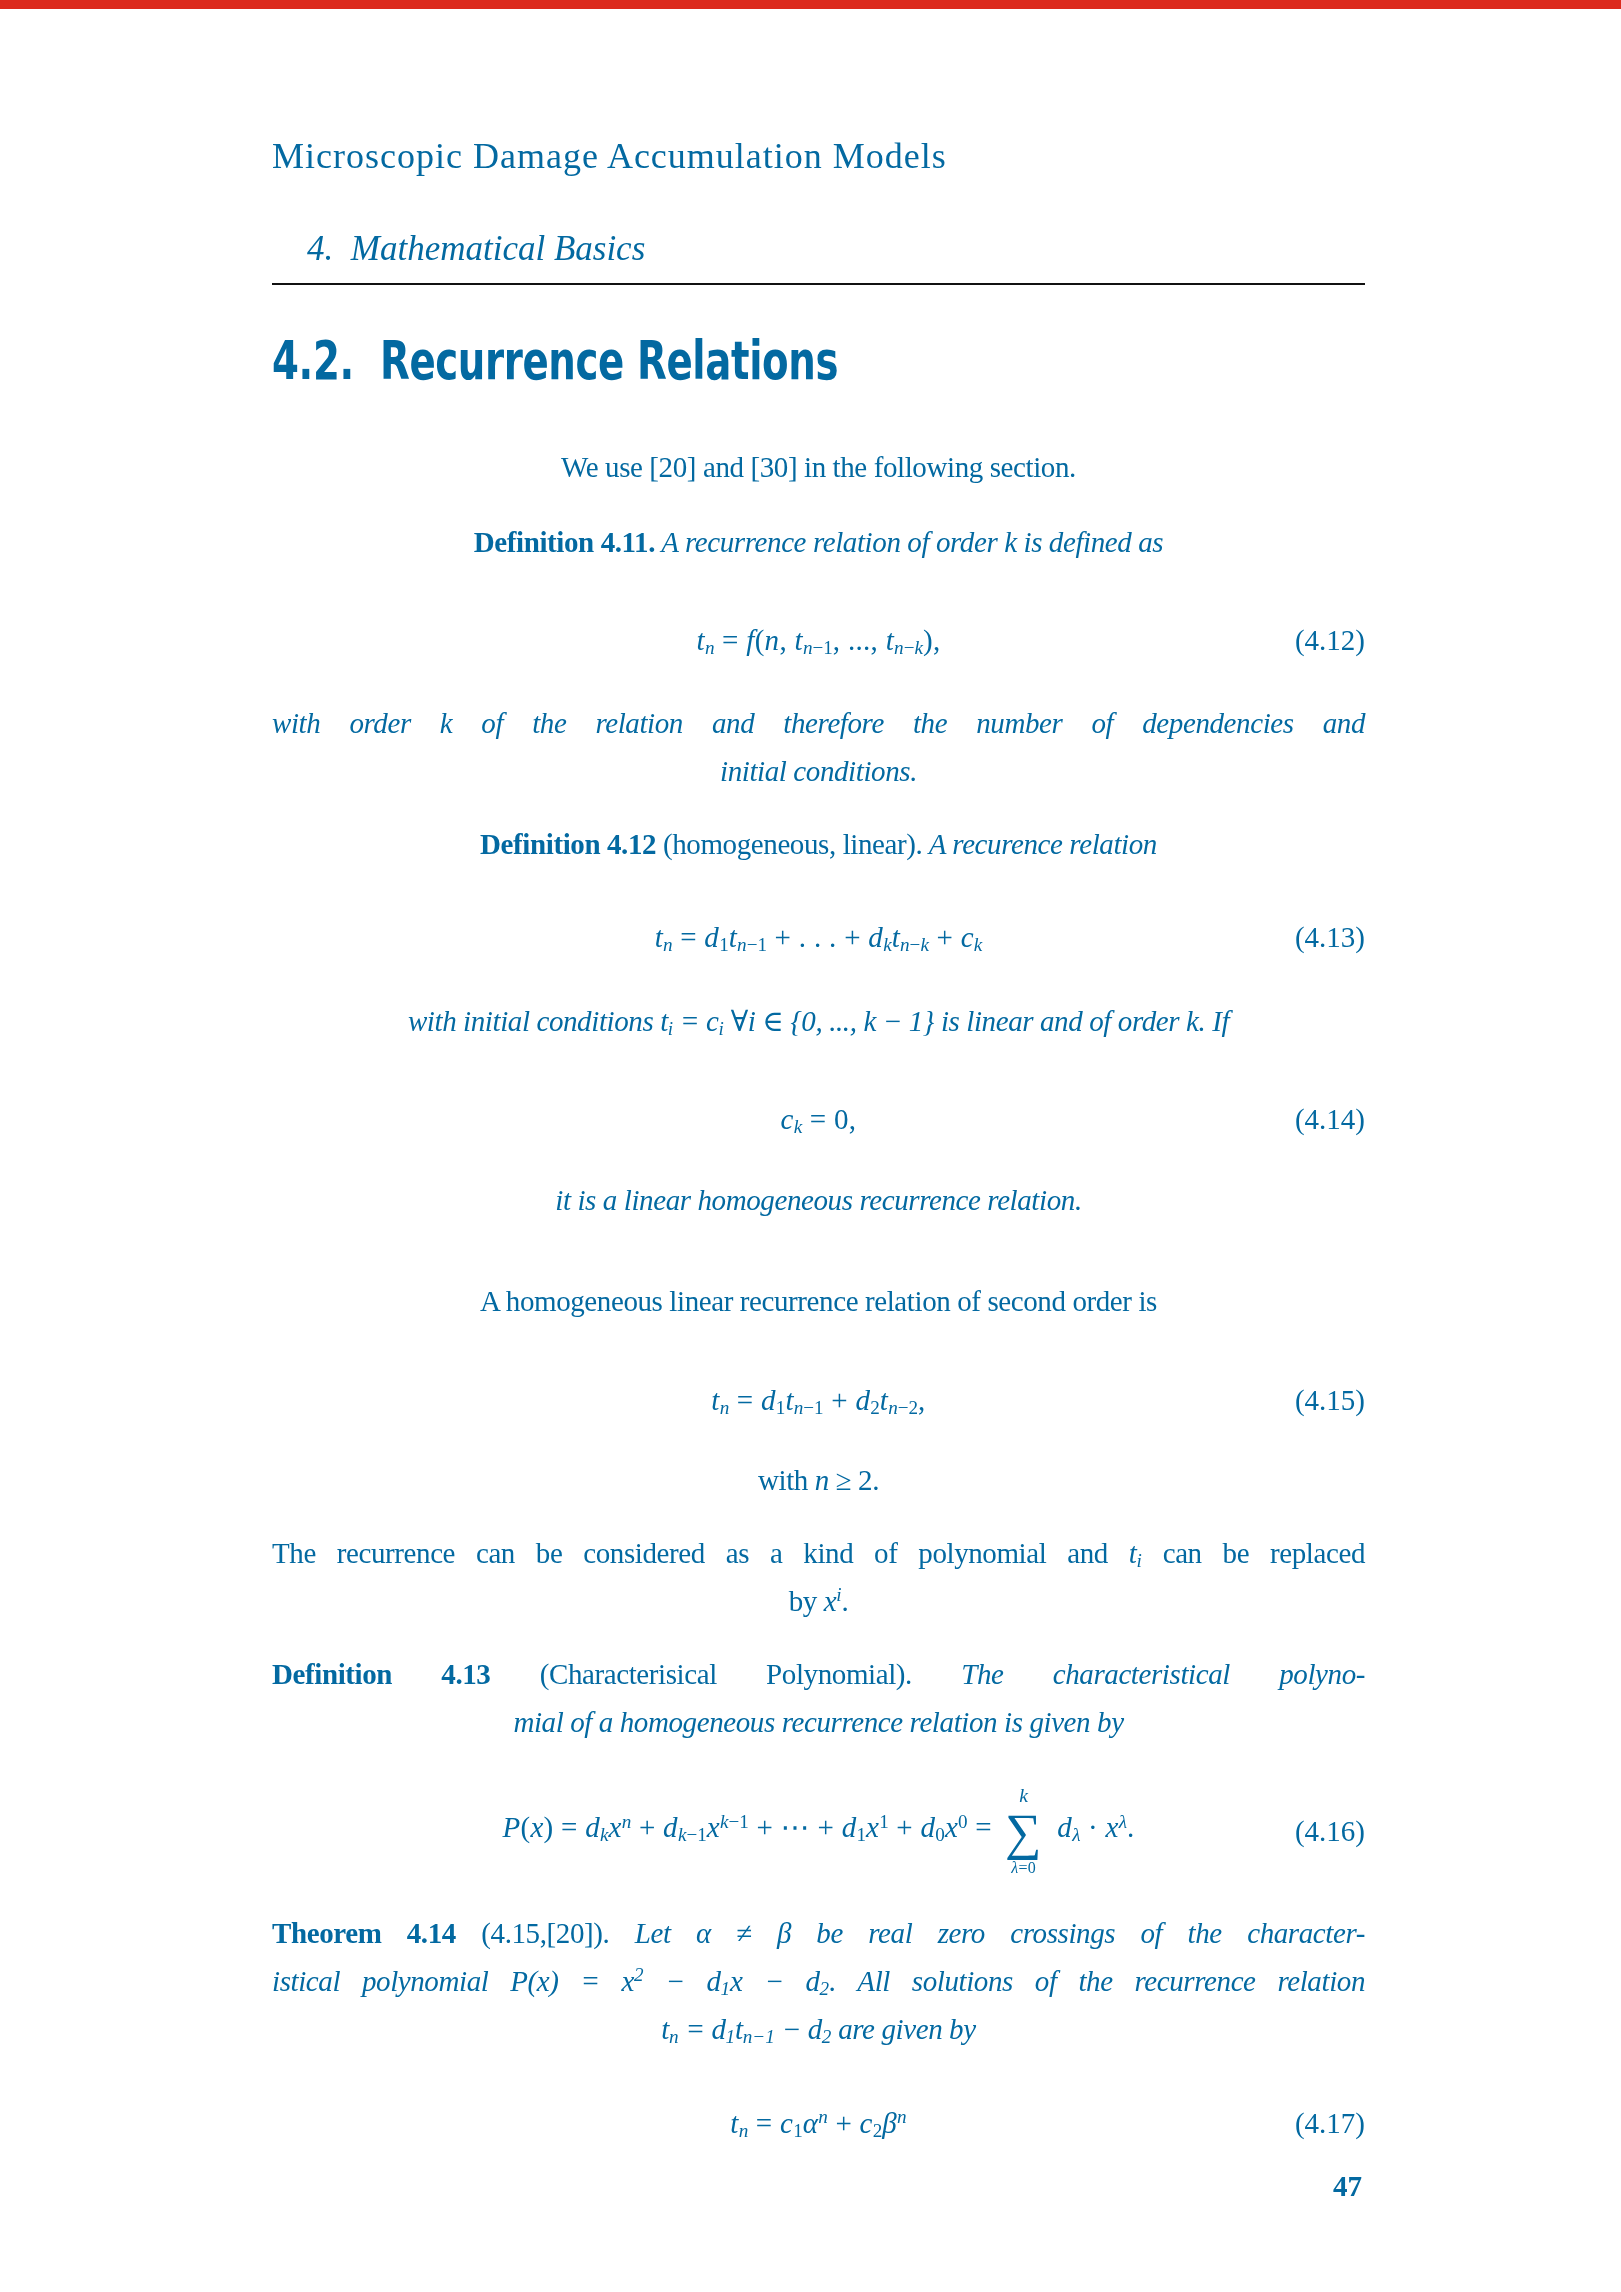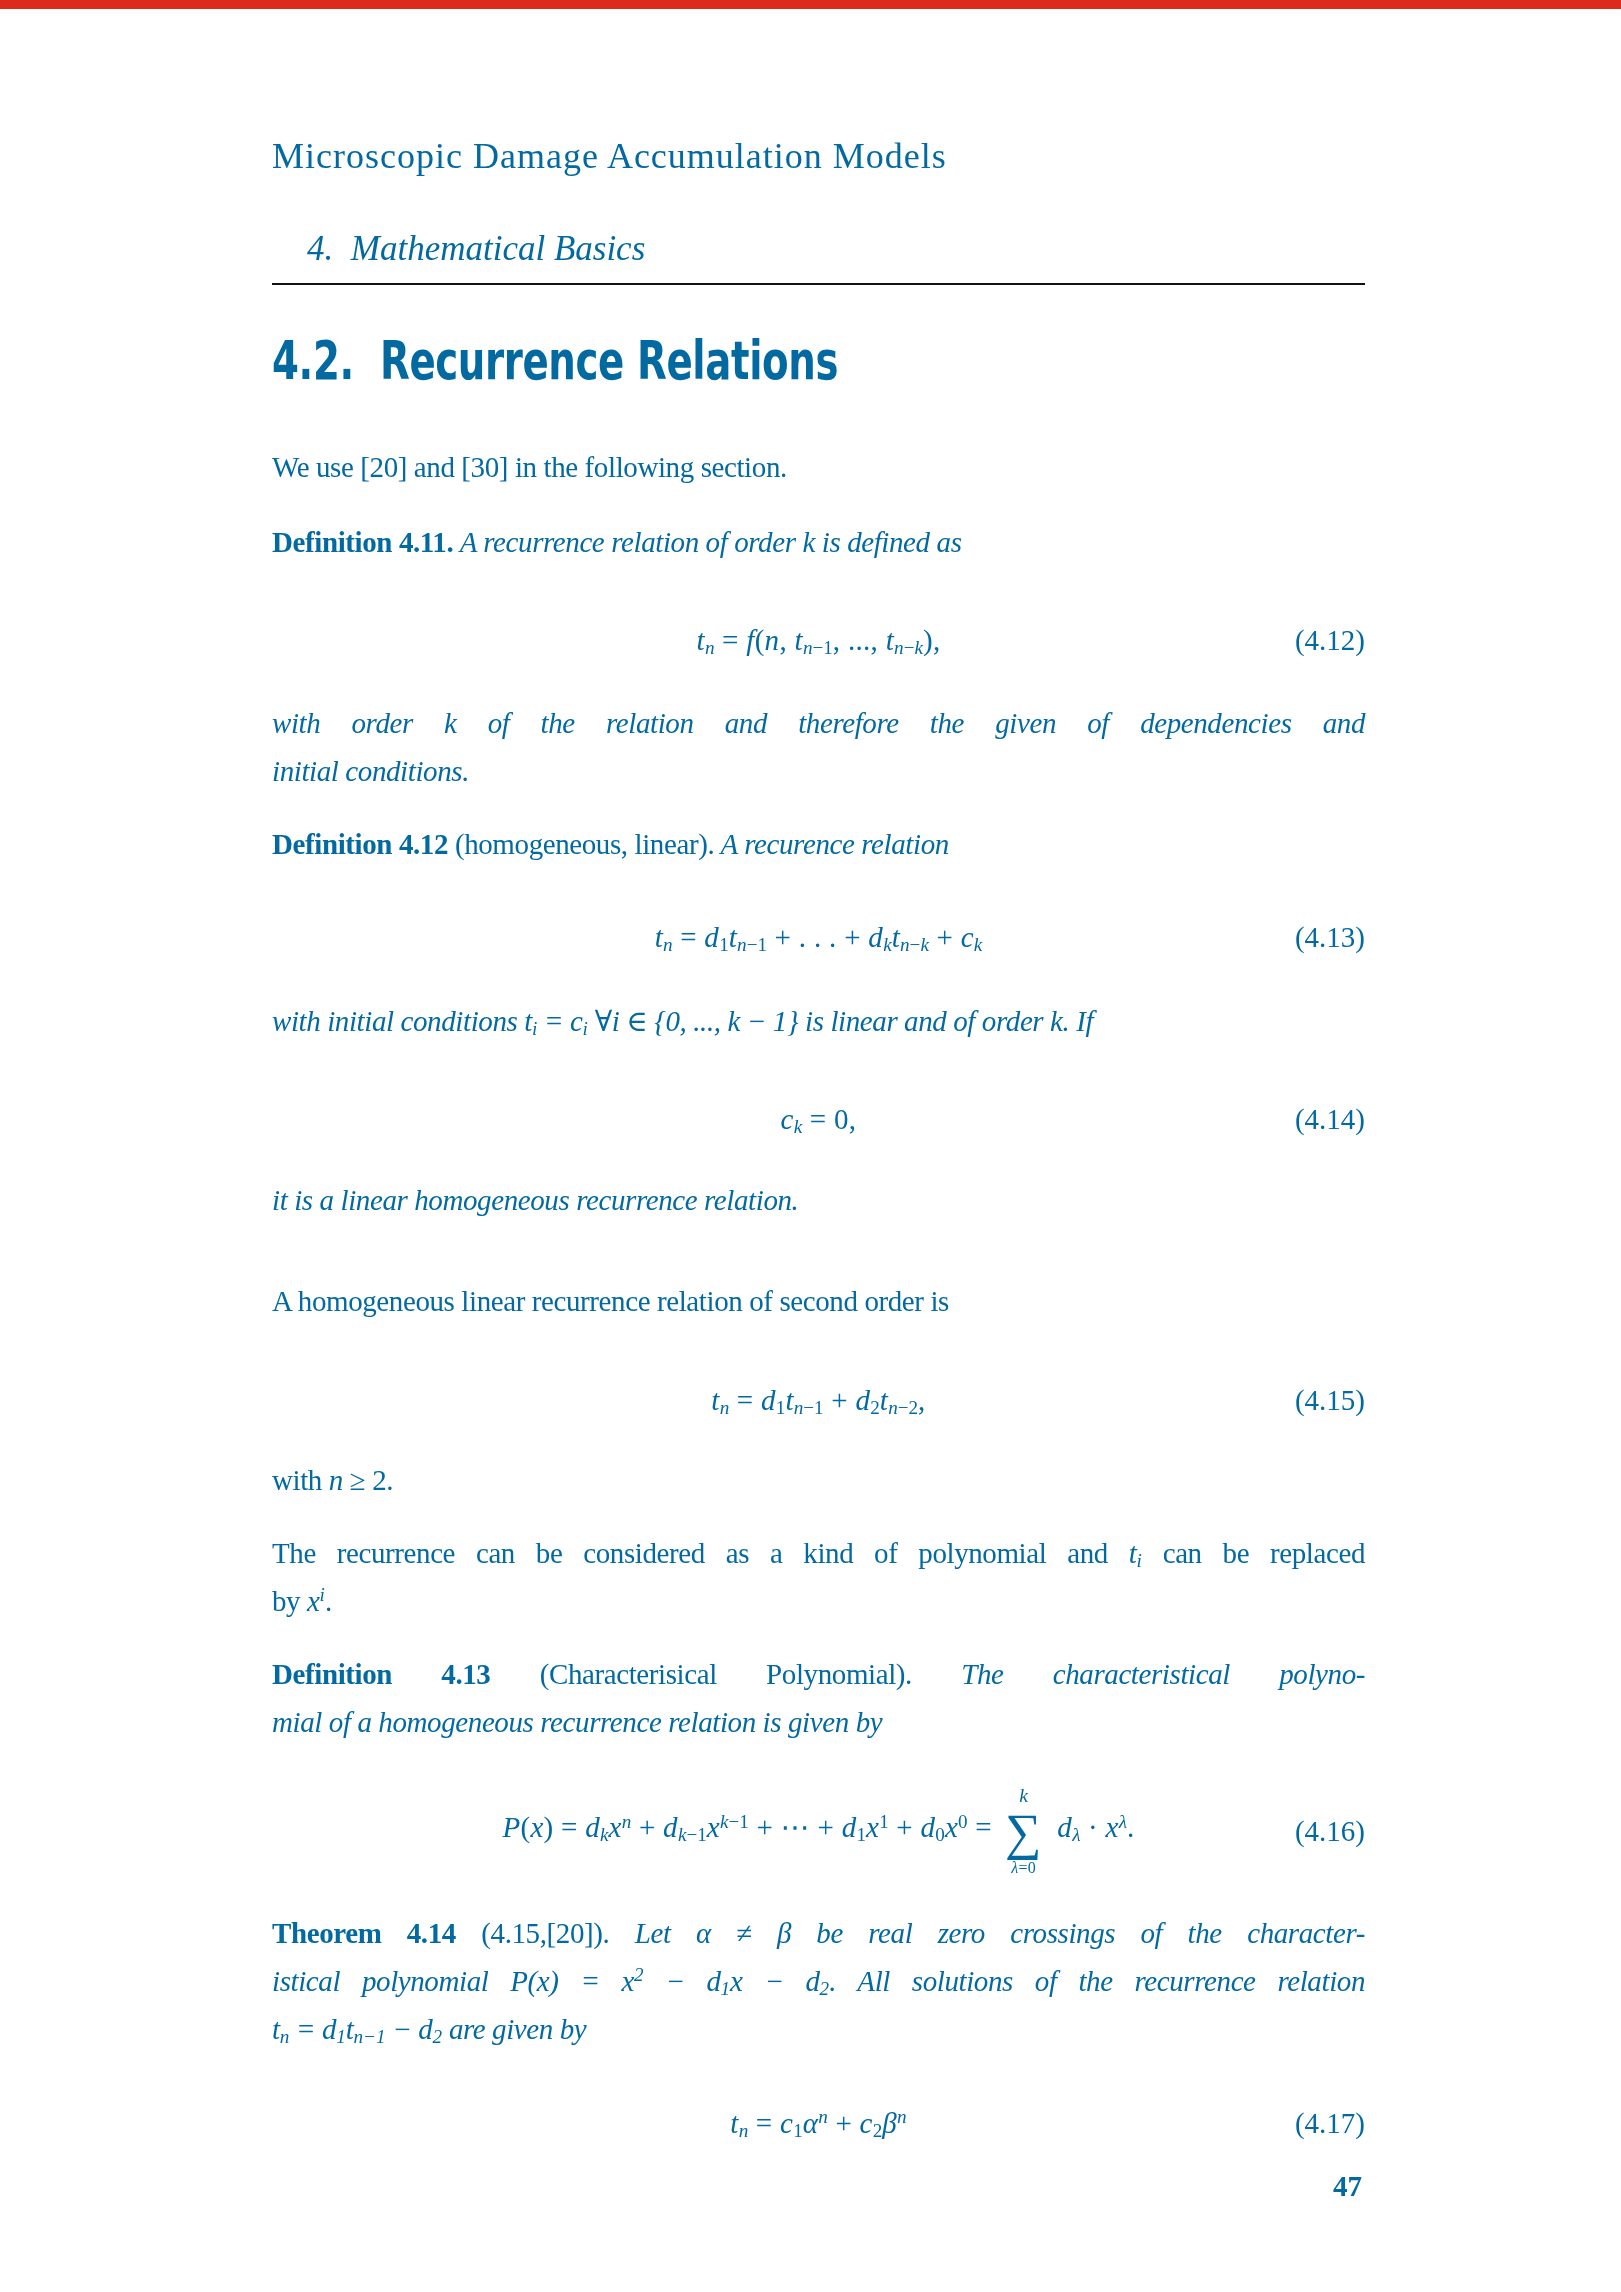--- a/index.html
+++ b/index.html
@@ -16,21 +16,21 @@
   .chaphead{position:absolute;left:272px;top:231px;font-size:35px;line-height:1;font-style:italic;white-space:nowrap;margin-left:35px;}
   .headrule{position:absolute;left:272px;top:283px;width:1093px;height:2px;background:#111;}
   .sectitle{
     position:absolute;left:272px;top:334px;
     font-family:"DejaVu Sans","Liberation Sans",sans-serif;
     font-weight:700;font-size:53px;line-height:1;
     letter-spacing:-0.5px;white-space:nowrap;
     transform:scaleX(0.73);transform-origin:left top;
   }
   .blk{position:absolute;left:272px;width:1093px;font-size:29px;letter-spacing:-0.4px;}
-  .par .line{line-height:48px;height:48px;overflow:visible;text-align:left;}
+  .par .line{line-height:48px;height:48px;overflow:visible;text-align:center;}
   .par .jl{text-align:justify;text-align-last:justify;}
   .r-bf{font-weight:700;font-style:normal;}
   .r-rm{font-style:normal;}
   .r-it{font-style:italic;}
   .eq{display:flex;justify-content:center;align-items:center;height:48px;}
   .eqmath{font-style:italic;letter-spacing:0.3px;white-space:nowrap;}
   .eqtag{position:absolute;right:0;top:50%;transform:translateY(-50%);font-style:normal;letter-spacing:0;}
   sub,sup{font-size:.66em;line-height:0;letter-spacing:0;}
   sub{vertical-align:-0.22em;}
   sup{vertical-align:0.5em;}
@@ -56,21 +56,21 @@
       <div class="line"><span class="r-rm">We use [20] and [30] in the following section.</span></div>
     </div>
   <div class="blk par" style="top:518px">
       <div class="line"><span class="r-bf">Definition 4.11.</span><span class="r-it"> A recurrence relation of order k is defined as</span></div>
     </div>
   <div class="blk eq" style="top:616px">
       <span class="eqmath">t<sub>n</sub> <span class="up">=</span> f<span class="up">(</span>n<span class="up">,</span> t<sub>n<span class="up">−1</span></sub><span class="up">,</span> <span class="up">...,</span> t<sub>n<span class="up">−</span>k</sub><span class="up">),</span></span>
       <span class="eqtag">(4.12)</span>
     </div>
   <div class="blk par" style="top:699px">
-      <div class="line jl"><span class="r-it">with order k of the relation and therefore the given of dependencies and</span></div>
+      <div class="line jl"><span class="r-it">with order k of the relation and therefore the number of dependencies and</span></div>
       <div class="line"><span class="r-it">initial conditions.</span></div>
     </div>
   <div class="blk par" style="top:820px">
       <div class="line"><span class="r-bf">Definition 4.12</span><span class="r-rm"> (homogeneous, linear).</span><span class="r-it"> A recurence relation</span></div>
     </div>
   <div class="blk eq" style="top:913px">
       <span class="eqmath">t<sub>n</sub> <span class="up">=</span> d<sub><span class="up">1</span></sub>t<sub>n<span class="up">−1</span></sub> <span class="up">+</span> <span class="up">.</span> <span class="up">.</span> <span class="up">.</span> <span class="up">+</span> d<sub>k</sub>t<sub>n<span class="up">−</span>k</sub> <span class="up">+</span> c<sub>k</sub></span>
       <span class="eqtag">(4.13)</span>
     </div>
   <div class="blk par" style="top:997px">

